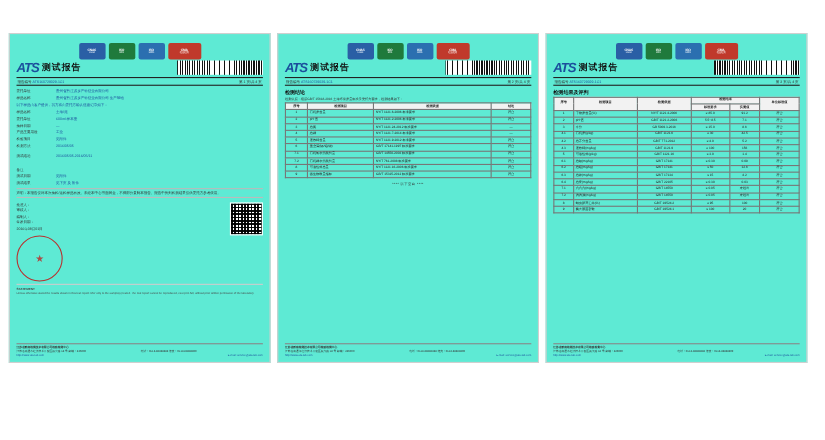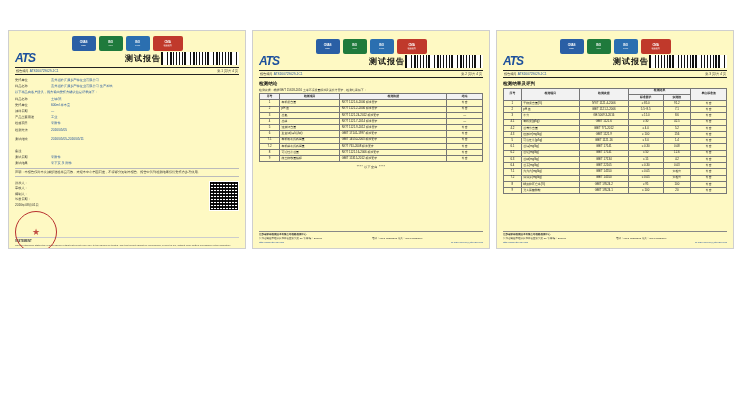--- a/index.html
+++ b/index.html
@@ -9,22 +9,22 @@
     background: #ffffff;
     font-family: "Liberation Sans", sans-serif;
   }
   .sheet-row {
     display: flex;
     gap: 6px;
     padding: 30px 8px 0 8px;
   }
   .page {
     width: 238px;
-    height: 219px;
-    background: #fef9c3;
+    height: 300px;
+    background: #5eead4;
     border: 1px solid #cfcfcf;
     position: relative;
     font-size: 3.2px;
     color: #222;
     padding: 5px 6px 4px 6px;
     display: flex;
     flex-direction: column;
     overflow: hidden;
   }
   
@@ -57,21 +57,21 @@
   }
   .logo {
     font-size: 12px;
     font-weight: bold;
     font-style: italic;
     color: #1b4f9c;
     letter-spacing: -1px;
     line-height: 1;
     padding-right: 3px;
   }
-  .title-block { flex: 1; text-align: right; padding-top: 1px; }
+  .title-block { flex: 1; text-align: left; padding-top: 1px; }
   .title-cn { font-size: 8px; font-weight: bold; letter-spacing: 1px; color: #111; }
   .barcode {
     width: 78px; height: 13px;
     margin-left: auto;
     background: repeating-linear-gradient(to right,
       #111 0 .6px, #fff .6px 1.3px, #111 1.3px 2.1px, #fff 2.1px 3px,
       #111 3px 3.4px, #fff 3.4px 4.6px);
   }
   .hrule { border-top: .6px solid #222; margin: 2px 0 1px 0; }
   .meta-row {

